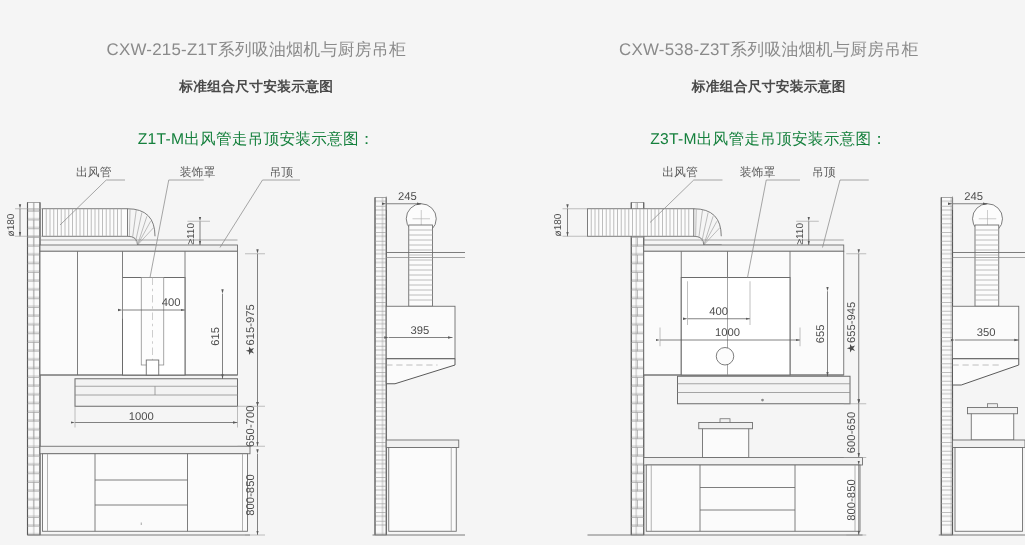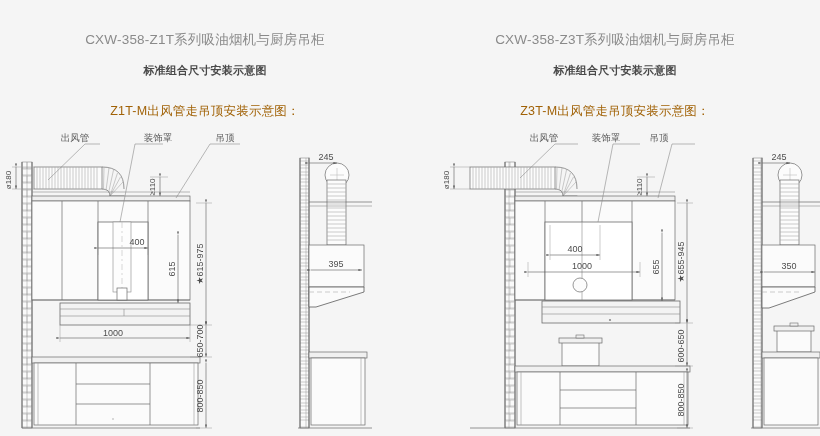--- a/index.html
+++ b/index.html
@@ -20,35 +20,35 @@
     font-size:13.5px;color:#8a8a8a;letter-spacing:.2px;
     top:32px;line-height:16px;white-space:nowrap;
   }
   .title2{
     position:absolute;width:100%;text-align:center;
     font-size:11px;color:#4a4a4a;font-weight:bold;letter-spacing:.2px;
     top:62px;line-height:16px;white-space:nowrap;
   }
   .title3{
     position:absolute;width:100%;text-align:center;
-    font-size:12.5px;color:#a16207;letter-spacing:.2px;
+    font-size:12.5px;color:#15803d;letter-spacing:.2px;
     top:103px;line-height:16px;white-space:nowrap;
   }
 
   svg{position:absolute;left:0;top:0;}
   .dimtxt{font-family:"Liberation Sans","DejaVu Sans",sans-serif;font-size:9px;fill:#4d4d4d;}
   .dimtxt8{font-family:"Liberation Sans","DejaVu Sans",sans-serif;font-size:8px;fill:#4d4d4d;}
   .lbl{font-family:"Liberation Sans","DejaVu Sans",sans-serif;font-size:9.5px;fill:#5a5a5a;}
 </style>
 </head>
 <body>
 
 <div class="panel panel-left">
 
-  <div class="title1">CXW-358-Z1T系列吸油烟机与厨房吊柜</div>
+  <div class="title1">CXW-215-Z1T系列吸油烟机与厨房吊柜</div>
   <div class="title2">标准组合尺寸安装示意图</div>
   <div class="title3">Z1T-M出风管走吊顶安装示意图：</div>
 
   <svg width="410" height="436">
     <defs>
       <marker id="arL" markerWidth="7" markerHeight="7" refX="6" refY="2.2" orient="auto">
         <path d="M6,2.2 L0,0.6 L0,3.8 z" fill="#5a5a5a"></path>
       </marker>
       <pattern id="brickL" width="9" height="7" patternUnits="userSpaceOnUse">
         <rect width="9" height="7" fill="#fafafa" stroke="#9a9a9a" stroke-width="0.5"></rect>
@@ -354,21 +354,21 @@
     <text class="dimtxt" x="203" y="264" text-anchor="middle" transform="rotate(-90 203 264)">★615-975</text>
     <text class="dimtxt" x="203" y="341" text-anchor="middle" transform="rotate(-90 203 341)">650-700</text>
     <text class="dimtxt" x="203" y="396" text-anchor="middle" transform="rotate(-90 203 396)">800-850</text>
     <text class="dimtxt" x="326" y="160" text-anchor="middle">245</text>
     <text class="dimtxt" x="336" y="267" text-anchor="middle">395</text>
   </svg>
 </div>
 
 <div class="panel panel-right">
 
-  <div class="title1">CXW-358-Z3T系列吸油烟机与厨房吊柜</div>
+  <div class="title1">CXW-538-Z3T系列吸油烟机与厨房吊柜</div>
   <div class="title2">标准组合尺寸安装示意图</div>
   <div class="title3">Z3T-M出风管走吊顶安装示意图：</div>
 
   <svg width="410" height="436">
     <defs>
       <marker id="arR" markerWidth="7" markerHeight="7" refX="6" refY="2.2" orient="auto">
         <path d="M6,2.2 L0,0.6 L0,3.8 z" fill="#5a5a5a"></path>
       </marker>
       <pattern id="brickR" width="9" height="7" patternUnits="userSpaceOnUse">
         <rect width="9" height="7" fill="#fafafa" stroke="#9a9a9a" stroke-width="0.5"></rect>

